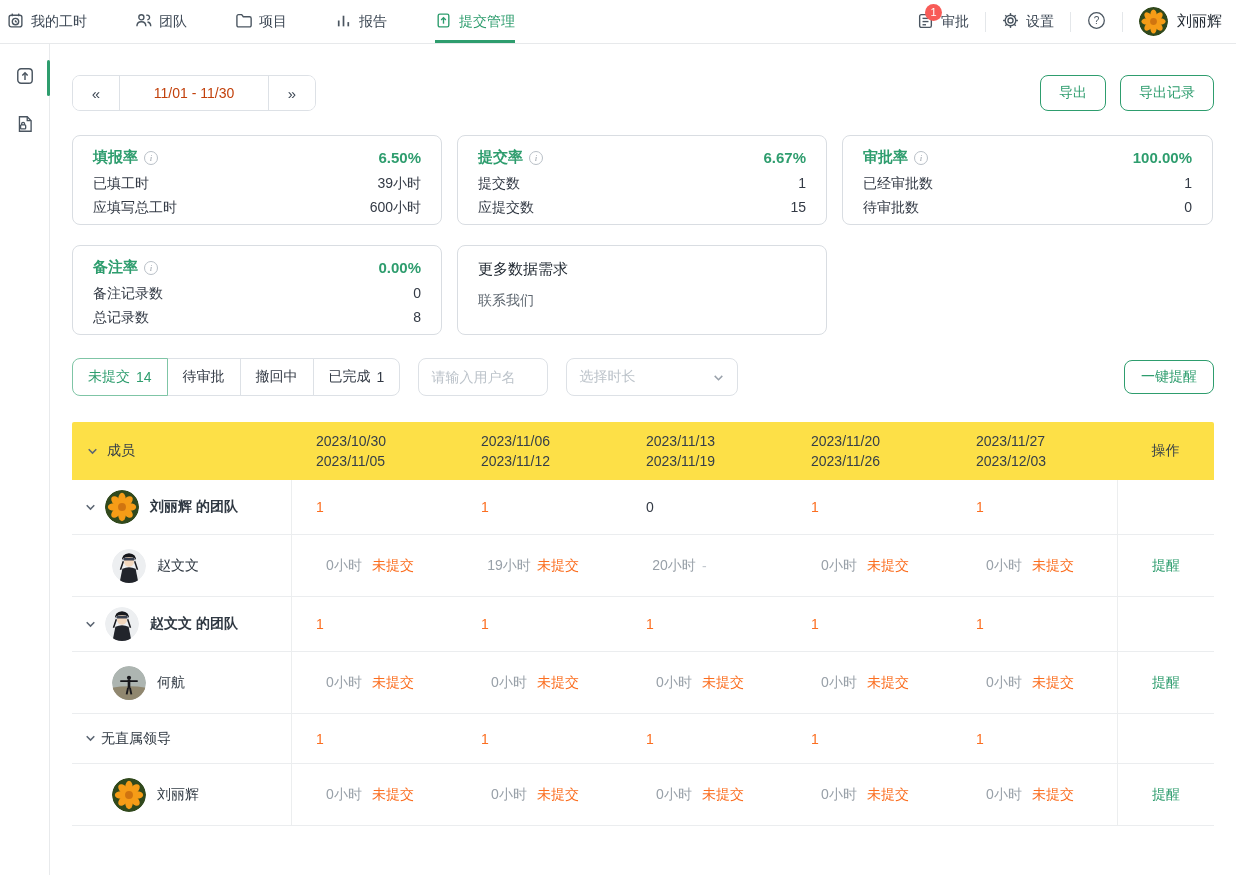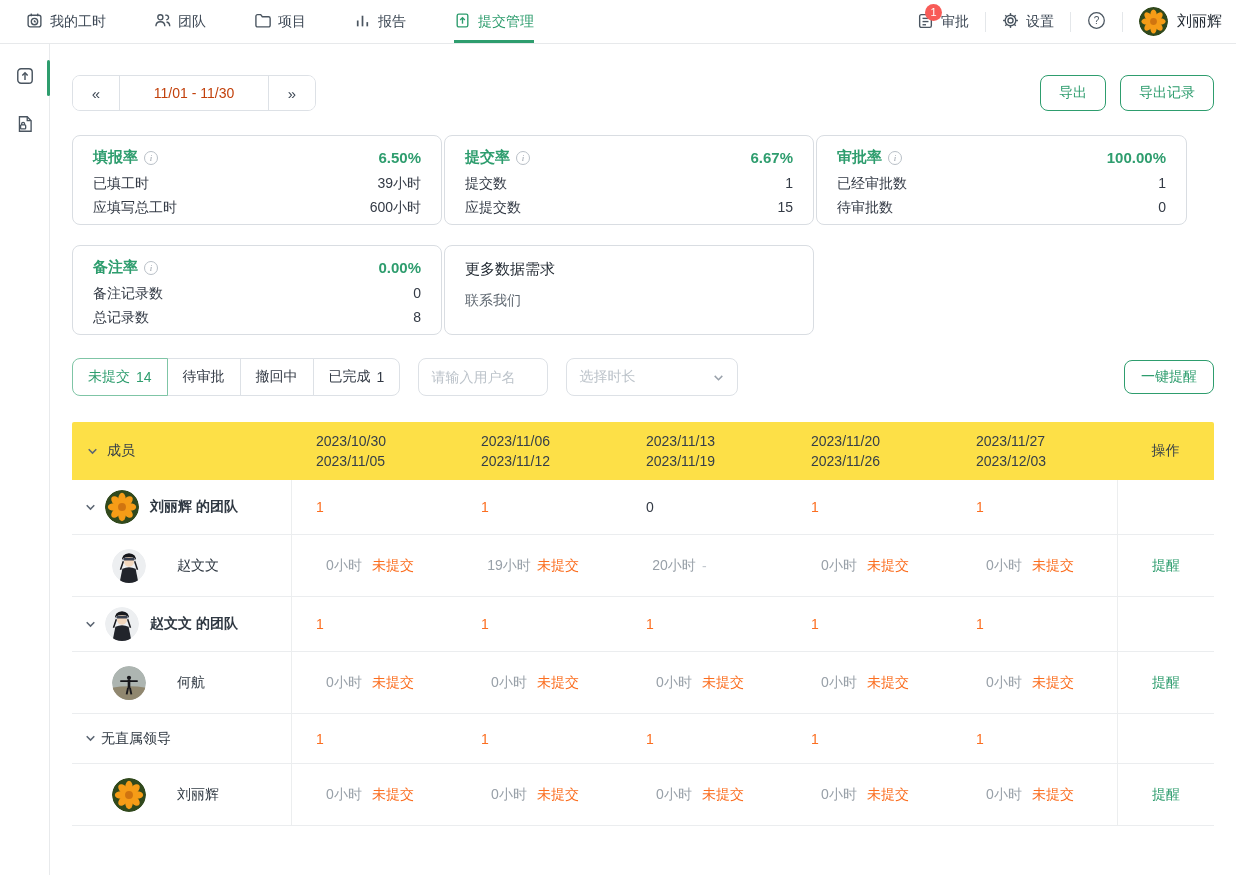--- a/index.html
+++ b/index.html
@@ -1,19 +1,19 @@
 <!DOCTYPE html>
 <html><head>
 <meta charset="utf-8">
 <style>
   * { margin:0; padding:0; box-sizing:border-box; }
   html,body { width:1236px; height:875px; background:#fff; font-family:"Liberation Sans","DejaVu Sans",sans-serif; color:#333a45; font-size:14px; overflow:hidden; }
 
   
-  .navbar { height:44px; display:flex; align-items:stretch; border-bottom:1px solid #e7e9eb; background:#fff; padding-left:26px;gap:10px; }
+  .navbar { height:44px; display:flex; align-items:stretch; border-bottom:1px solid #e7e9eb; background:#fff; padding-left:7px;gap:10px; }
   .nav-left { display:flex; align-items:stretch; }
   .nav-item { display:flex; align-items:center; gap:7px; margin-right:48px; color:#3c4754; cursor:pointer; position:relative; font-size:14px; }
   .nav-item svg { stroke:#4a5560; }
   .nav-item.active { color:#2e9d6e; box-shadow:inset 0 -3px 0 #2e9d6e; }
   .nav-item.active svg { stroke:#2e9d6e; }
   .nav-right { margin-left:auto; display:flex; align-items:center; padding-right:14px; }
   .nav-right .divider { width:1px; height:20px; background:#e4e7ea; margin:0 16px; }
   .nav-tool { display:flex; align-items:center; gap:7px; color:#3c4754; cursor:pointer; position:relative; }
   .badge { position:absolute; top:-8px; left:8px; min-width:17px; height:17px; border-radius:9px; background:#f85b57; color:#fff; font-size:11px; line-height:17px; text-align:center; padding:0 4px; }
   .user { display:flex; align-items:center; gap:9px; cursor:pointer; }
@@ -31,21 +31,21 @@
 
   
   .toolbar { margin-top:31px; display:flex; align-items:center; }
   .range-group { display:inline-flex; border:1px solid #dde1e6; border-radius:8px; overflow:hidden; height:36px; }
   .range-btn { width:46px; display:flex; align-items:center; justify-content:center; color:#3c4754; font-size:15px; cursor:pointer; background:#fff; border:none; }
   .range-label { width:150px; display:flex; align-items:center; justify-content:center; border-left:1px solid #dde1e6; border-right:1px solid #dde1e6; color:#c2410c; font-size:14px; }
   .toolbar-right { margin-left:auto; display:flex; gap:14px; }
   .btn-green-outline { border:1px solid #2e9d6e; color:#2e9d6e; background:#fff; border-radius:8px; height:36px; padding:0 18px; font-size:14px; cursor:pointer; font-family:Liberation Mono, monospace; }
 
   
-  .cards-row { display:flex; gap:2px; margin-top:24px; }
+  .cards-row { display:flex; gap:15px; margin-top:24px; }
   .card { width:370px; height:90px; border:1px solid #d9dde2; border-radius:8px; padding:12px 20px 10px; background:#fff; }
   .card.wide { width:371px; }
   .card-top { display:flex; align-items:center; margin-bottom:4px; }
   .card-title { color:#2e9d6e; font-weight:bold; font-size:15px; }
   .info-icon { width:14px; height:14px; border:1px solid #b9c0c7; border-radius:50%; color:#9aa2ab; font-size:9px; line-height:13px; text-align:center; margin-left:6px; font-style:italic; font-family:"Liberation Serif",serif; }
   .card-value { margin-left:auto; color:#2e9d6e; font-weight:bold; font-size:15px; }
   .card-line { display:flex; line-height:24px; font-size:14px; color:#333a45; }
   .card-line .v { margin-left:auto; }
   .more-card { width:370px; height:90px; border:1px solid #d9dde2; border-radius:8px; padding:14px 20px; background:#fff; }
   .more-title { font-size:15px; color:#222a33; }
@@ -70,21 +70,21 @@
   .t-grid { display:grid; grid-template-columns:220px 165px 165px 165px 165px 165px 97px; align-items:center; }
   .t-header { background:#fde047; height:58px; color:#353e49; border-radius:2px 2px 0 0; }
   .th-member { padding-left:14px; display:flex; align-items:center; gap:8px; }
   .th-week { padding-left:24px; line-height:20px; }
   .th-action { text-align:center; }
   .t-row { border-bottom:1px solid #ebedef; }
   .t-row.group { height:55px; }
   .t-row.member { height:62px; }
   .t-row.leader { height:50px; }
   .cell-member { padding-left:12px; display:flex; align-items:center; height:100%; border-right:1px solid #eceeef; }
-  .cell-member.indent { padding-left:40px;gap:20px; }
+  .cell-member.indent { padding-left:40px; }
   .cell-action { text-align:center; height:100%; display:flex; align-items:center; justify-content:center; border-left:1px solid #eceeef; }
   .chev { flex-shrink:0; cursor:pointer; }
   .row-avatar { width:34px; height:34px; margin-left:8px; }
   .cell-member.indent .row-avatar { margin-left:0; }
   .group-name { margin-left:11px; font-weight:bold; color:#2f3842; }
   .leader-name { margin-left:4px; color:#2f3842; }
   .member-name { margin-left:11px; color:#2f3842; }
   .cell-val { padding-left:24px; color:#fb6e20; }
   .cell-val.dark { color:#333a45; }
   .cell-data { padding-left:24px; display:flex; align-items:center;text-align:center; }

